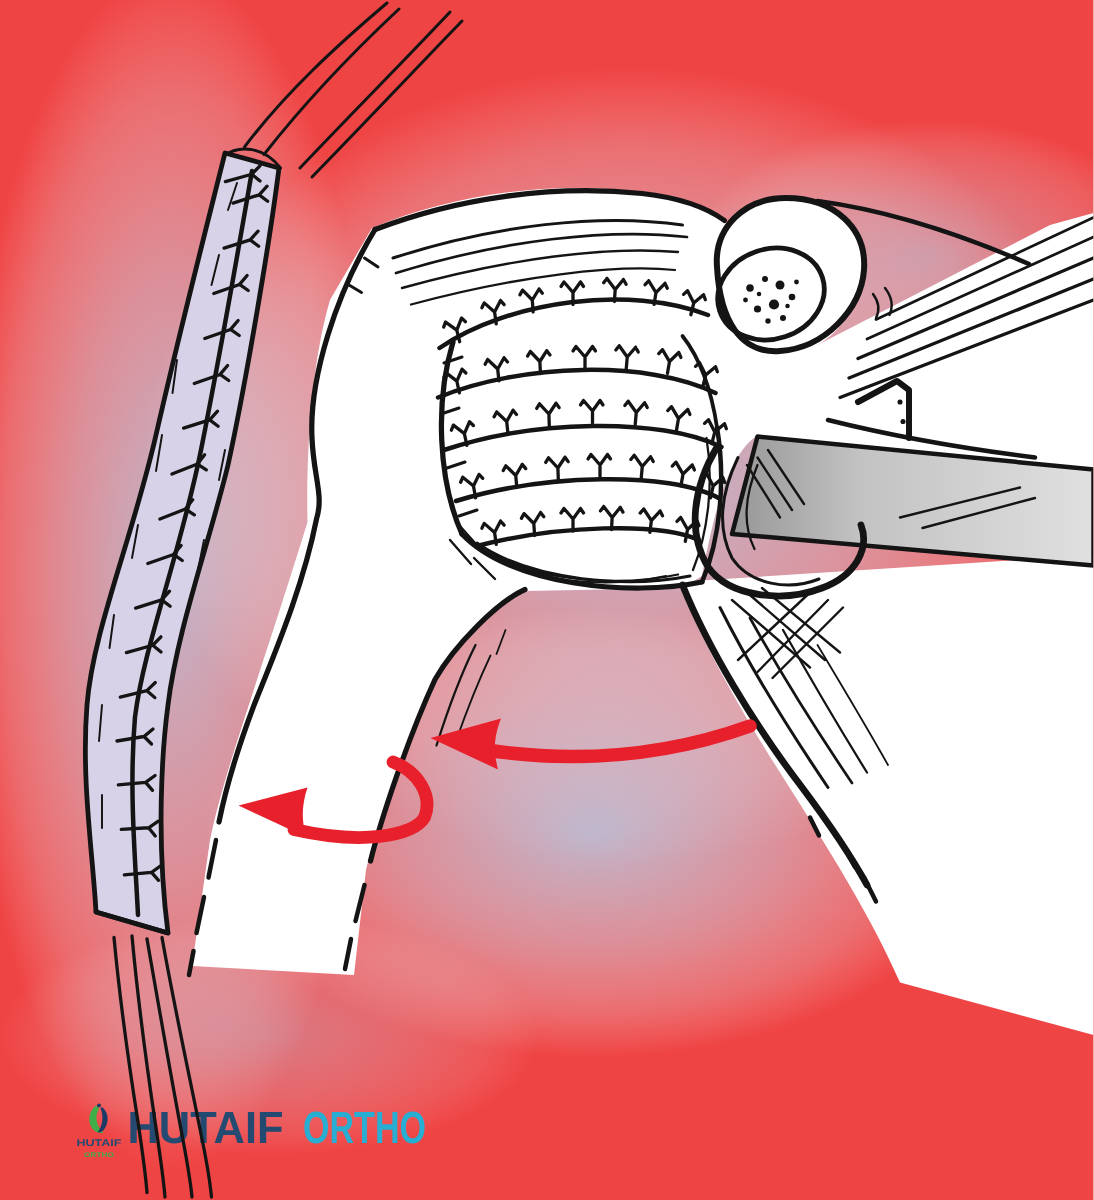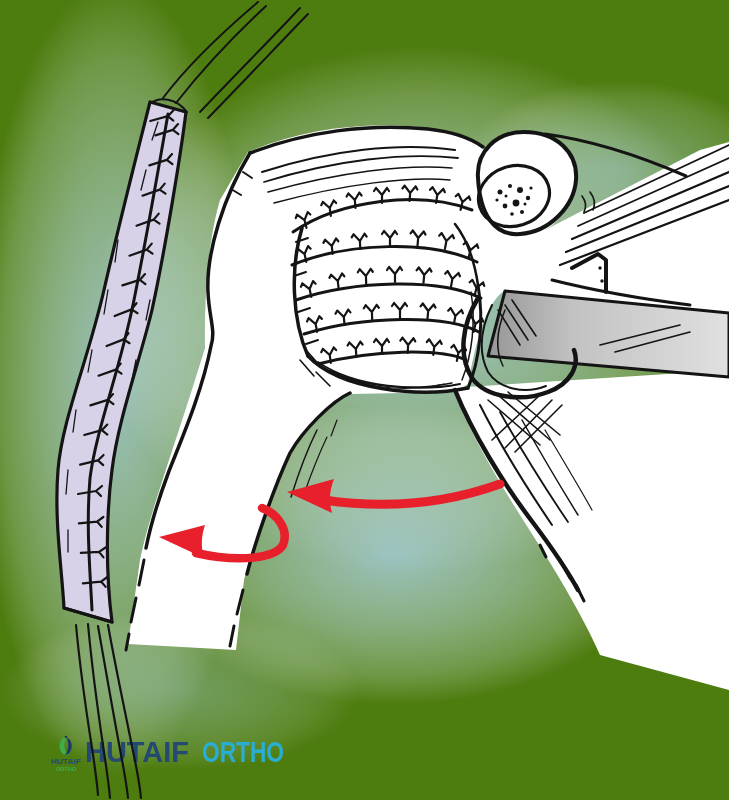--- a/index.html
+++ b/index.html
@@ -1,16 +1,16 @@
 <!DOCTYPE html>
 <html><head>
 <meta charset="utf-8">
 <style>
   html,body{margin:0;padding:0;background:#fff;}
-  .canvas{position:relative;width:729px;height:800px;background:#4d7c0f;overflow:hidden;
+  .canvas{position:relative;width:729px;height:800px;background:#ef4444;overflow:hidden;
           font-family:"Liberation Sans",sans-serif;}
   svg{position:absolute;inset:0;display:block;}
   .ink{stroke:#141414;fill:none;stroke-linecap:round;stroke-linejoin:round;}
   .wordmark{font-family:"Liberation Sans",sans-serif;font-weight:700;font-size:30px;}
   .emblemtxt{font-family:"Liberation Sans",sans-serif;font-weight:700;}
 </style>
 </head>
 <body>
 
 <div class="canvas">

